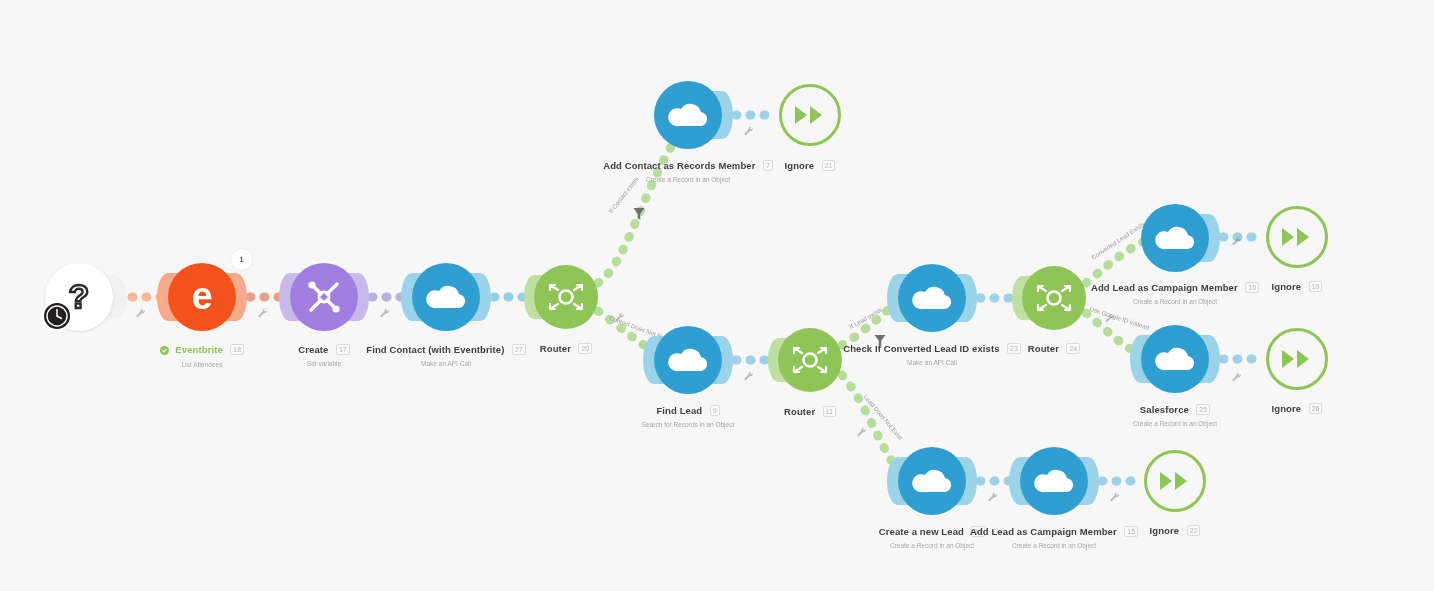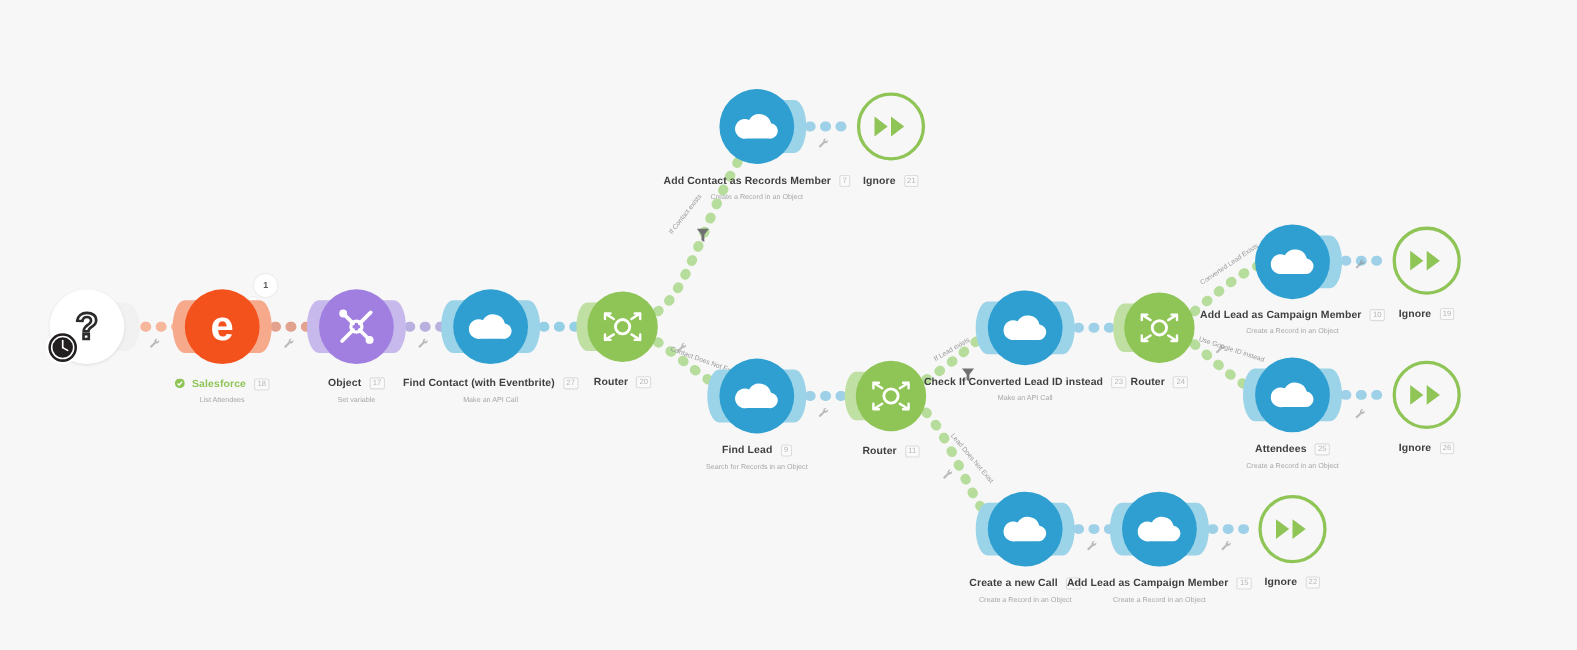--- a/index.html
+++ b/index.html
@@ -147,21 +147,21 @@
           <path d="M8.4 1.1 a2.1 2.1 0 0 0-2.9 2.6 L1.2 8 l1.4 1.4 L6.9 5.1 a2.1 2.1 0 0 0 2.6-2.9 L8 3.6 6.7 2.3z" fill="#8a8a8a"></path>
         </svg>
     </div>
     <div class="labels" style="left:-66px;top:77px;width:200px;">
       <span style="display:inline-block;vertical-align:middle;margin-right:2px;">
         <svg width="9" height="9" viewBox="0 0 9 9">
             <circle cx="4.5" cy="4.5" r="4.5" fill="#8fc456"></circle>
             <path d="M2.4 4.6 3.8 6 6.6 3.1" stroke="#ffffff" stroke-width="1.2" fill="none"></path>
           </svg>
       </span>
-      <span class="lab-title eventbrite">Salesforce</span>
+      <span class="lab-title eventbrite">Eventbrite</span>
       <span class="badge">18</span>
       <div class="lab-sub">List Attendees</div>
     </div>
   </div>
 
   <div class="module" style="left:290px;top:263px;">
     <div class="shoulder" style="left:-11px;top:10px;width:22px;height:48px;background:#c8b9ec;border-radius:50% 0 0 50%;"></div>
     <div class="shoulder" style="left:57px;top:10px;width:22px;height:48px;background:#c8b9ec;border-radius:0 50% 50% 0;"></div>
     <div class="bubble b-purple" style="left:0;top:0;width:68px;height:68px;">
       <svg width="40" height="40" viewBox="0 0 40 40">
@@ -175,21 +175,21 @@
         <circle cx="8" cy="8" r="3.6" fill="#ffffff"></circle>
         <circle cx="32" cy="32" r="3.6" fill="#ffffff"></circle>
       </svg>
     </div>
     <div class="wrench" style="left:-33px;top:42px;">
       <svg width="11" height="11" viewBox="0 0 11 11">
           <path d="M8.4 1.1 a2.1 2.1 0 0 0-2.9 2.6 L1.2 8 l1.4 1.4 L6.9 5.1 a2.1 2.1 0 0 0 2.6-2.9 L8 3.6 6.7 2.3z" fill="#8a8a8a"></path>
         </svg>
     </div>
     <div class="labels" style="left:-66px;top:77px;width:200px;">
-      <span class="lab-title">Object</span>
+      <span class="lab-title">Create</span>
       <span class="badge">17</span>
       <div class="lab-sub">Set variable</div>
     </div>
   </div>
 
   <div class="module" style="left:412px;top:263px;">
     <div class="shoulder" style="left:-11px;top:10px;width:22px;height:48px;background:#9bd3e9;border-radius:50% 0 0 50%;"></div>
     <div class="shoulder" style="left:57px;top:10px;width:22px;height:48px;background:#9bd3e9;border-radius:0 50% 50% 0;"></div>
     <div class="bubble b-blue" style="left:0;top:0;width:68px;height:68px;">
       <svg width="40" height="28" viewBox="0 0 40 28">
@@ -319,21 +319,21 @@
 
   <div class="module" style="left:898px;top:264px;">
     <div class="shoulder" style="left:-11px;top:10px;width:22px;height:48px;background:#9bd3e9;border-radius:50% 0 0 50%;"></div>
     <div class="shoulder" style="left:57px;top:10px;width:22px;height:48px;background:#9bd3e9;border-radius:0 50% 50% 0;"></div>
     <div class="bubble b-blue" style="left:0;top:0;width:68px;height:68px;">
       <svg width="40" height="28" viewBox="0 0 40 28">
         <path d="M31 25 H11 A9 9 0 1 1 13 8 A11 11 0 0 1 33 11 A7 7 0 0 1 31 25 Z" fill="#ffffff"></path>
       </svg>
     </div>
     <div class="labels" style="left:-86px;top:75px;width:240px;">
-      <span class="lab-title">Check If Converted Lead ID instead</span>
+      <span class="lab-title">Check If Converted Lead ID exists</span>
       <span class="badge">23</span>
       <div class="lab-sub">Make an API Call</div>
     </div>
   </div>
 
   <div style="position:absolute;left:874px;top:334px;">
     <svg width="12" height="14" viewBox="0 0 12 14">
         <path d="M0.5 1 H11.5 L7.3 6.4 V13 L4.7 11.3 V6.4 Z" fill="#707070"></path>
       </svg>
   </div>
@@ -402,21 +402,21 @@
       <svg width="40" height="28" viewBox="0 0 40 28">
         <path d="M31 25 H11 A9 9 0 1 1 13 8 A11 11 0 0 1 33 11 A7 7 0 0 1 31 25 Z" fill="#ffffff"></path>
       </svg>
     </div>
     <div class="wrench" style="left:90px;top:44px;">
       <svg width="11" height="11" viewBox="0 0 11 11">
           <path d="M8.4 1.1 a2.1 2.1 0 0 0-2.9 2.6 L1.2 8 l1.4 1.4 L6.9 5.1 a2.1 2.1 0 0 0 2.6-2.9 L8 3.6 6.7 2.3z" fill="#8a8a8a"></path>
         </svg>
     </div>
     <div class="labels" style="left:-66px;top:75px;width:200px;">
-      <span class="lab-title">Attendees</span>
+      <span class="lab-title">Salesforce</span>
       <span class="badge">25</span>
       <div class="lab-sub">Create a Record in an Object</div>
     </div>
   </div>
 
   <div class="module" style="left:1266px;top:328px;">
     <div class="bubble b-outline" style="left:0;top:0;width:62px;height:62px;">
       <svg width="34" height="22" viewBox="0 0 34 22">
         <path d="M2 2 L14 11 L2 20 Z" fill="#8fc456"></path>
         <path d="M17 2 L29 11 L17 20 Z" fill="#8fc456"></path>
@@ -435,21 +435,21 @@
       <svg width="40" height="28" viewBox="0 0 40 28">
         <path d="M31 25 H11 A9 9 0 1 1 13 8 A11 11 0 0 1 33 11 A7 7 0 0 1 31 25 Z" fill="#ffffff"></path>
       </svg>
     </div>
     <div class="wrench" style="left:89px;top:42px;">
       <svg width="11" height="11" viewBox="0 0 11 11">
           <path d="M8.4 1.1 a2.1 2.1 0 0 0-2.9 2.6 L1.2 8 l1.4 1.4 L6.9 5.1 a2.1 2.1 0 0 0 2.6-2.9 L8 3.6 6.7 2.3z" fill="#8a8a8a"></path>
         </svg>
     </div>
     <div class="labels" style="left:-66px;top:75px;width:200px;">
-      <span class="lab-title">Create a new Call</span>
+      <span class="lab-title">Create a new Lead</span>
       <span class="badge">14</span>
       <div class="lab-sub">Create a Record in an Object</div>
     </div>
   </div>
 
   <div class="module" style="left:1020px;top:447px;">
     <div class="shoulder" style="left:-11px;top:10px;width:22px;height:48px;background:#9bd3e9;border-radius:50% 0 0 50%;"></div>
     <div class="shoulder" style="left:57px;top:10px;width:22px;height:48px;background:#9bd3e9;border-radius:0 50% 50% 0;"></div>
     <div class="bubble b-blue" style="left:0;top:0;width:68px;height:68px;">
       <svg width="40" height="28" viewBox="0 0 40 28">

